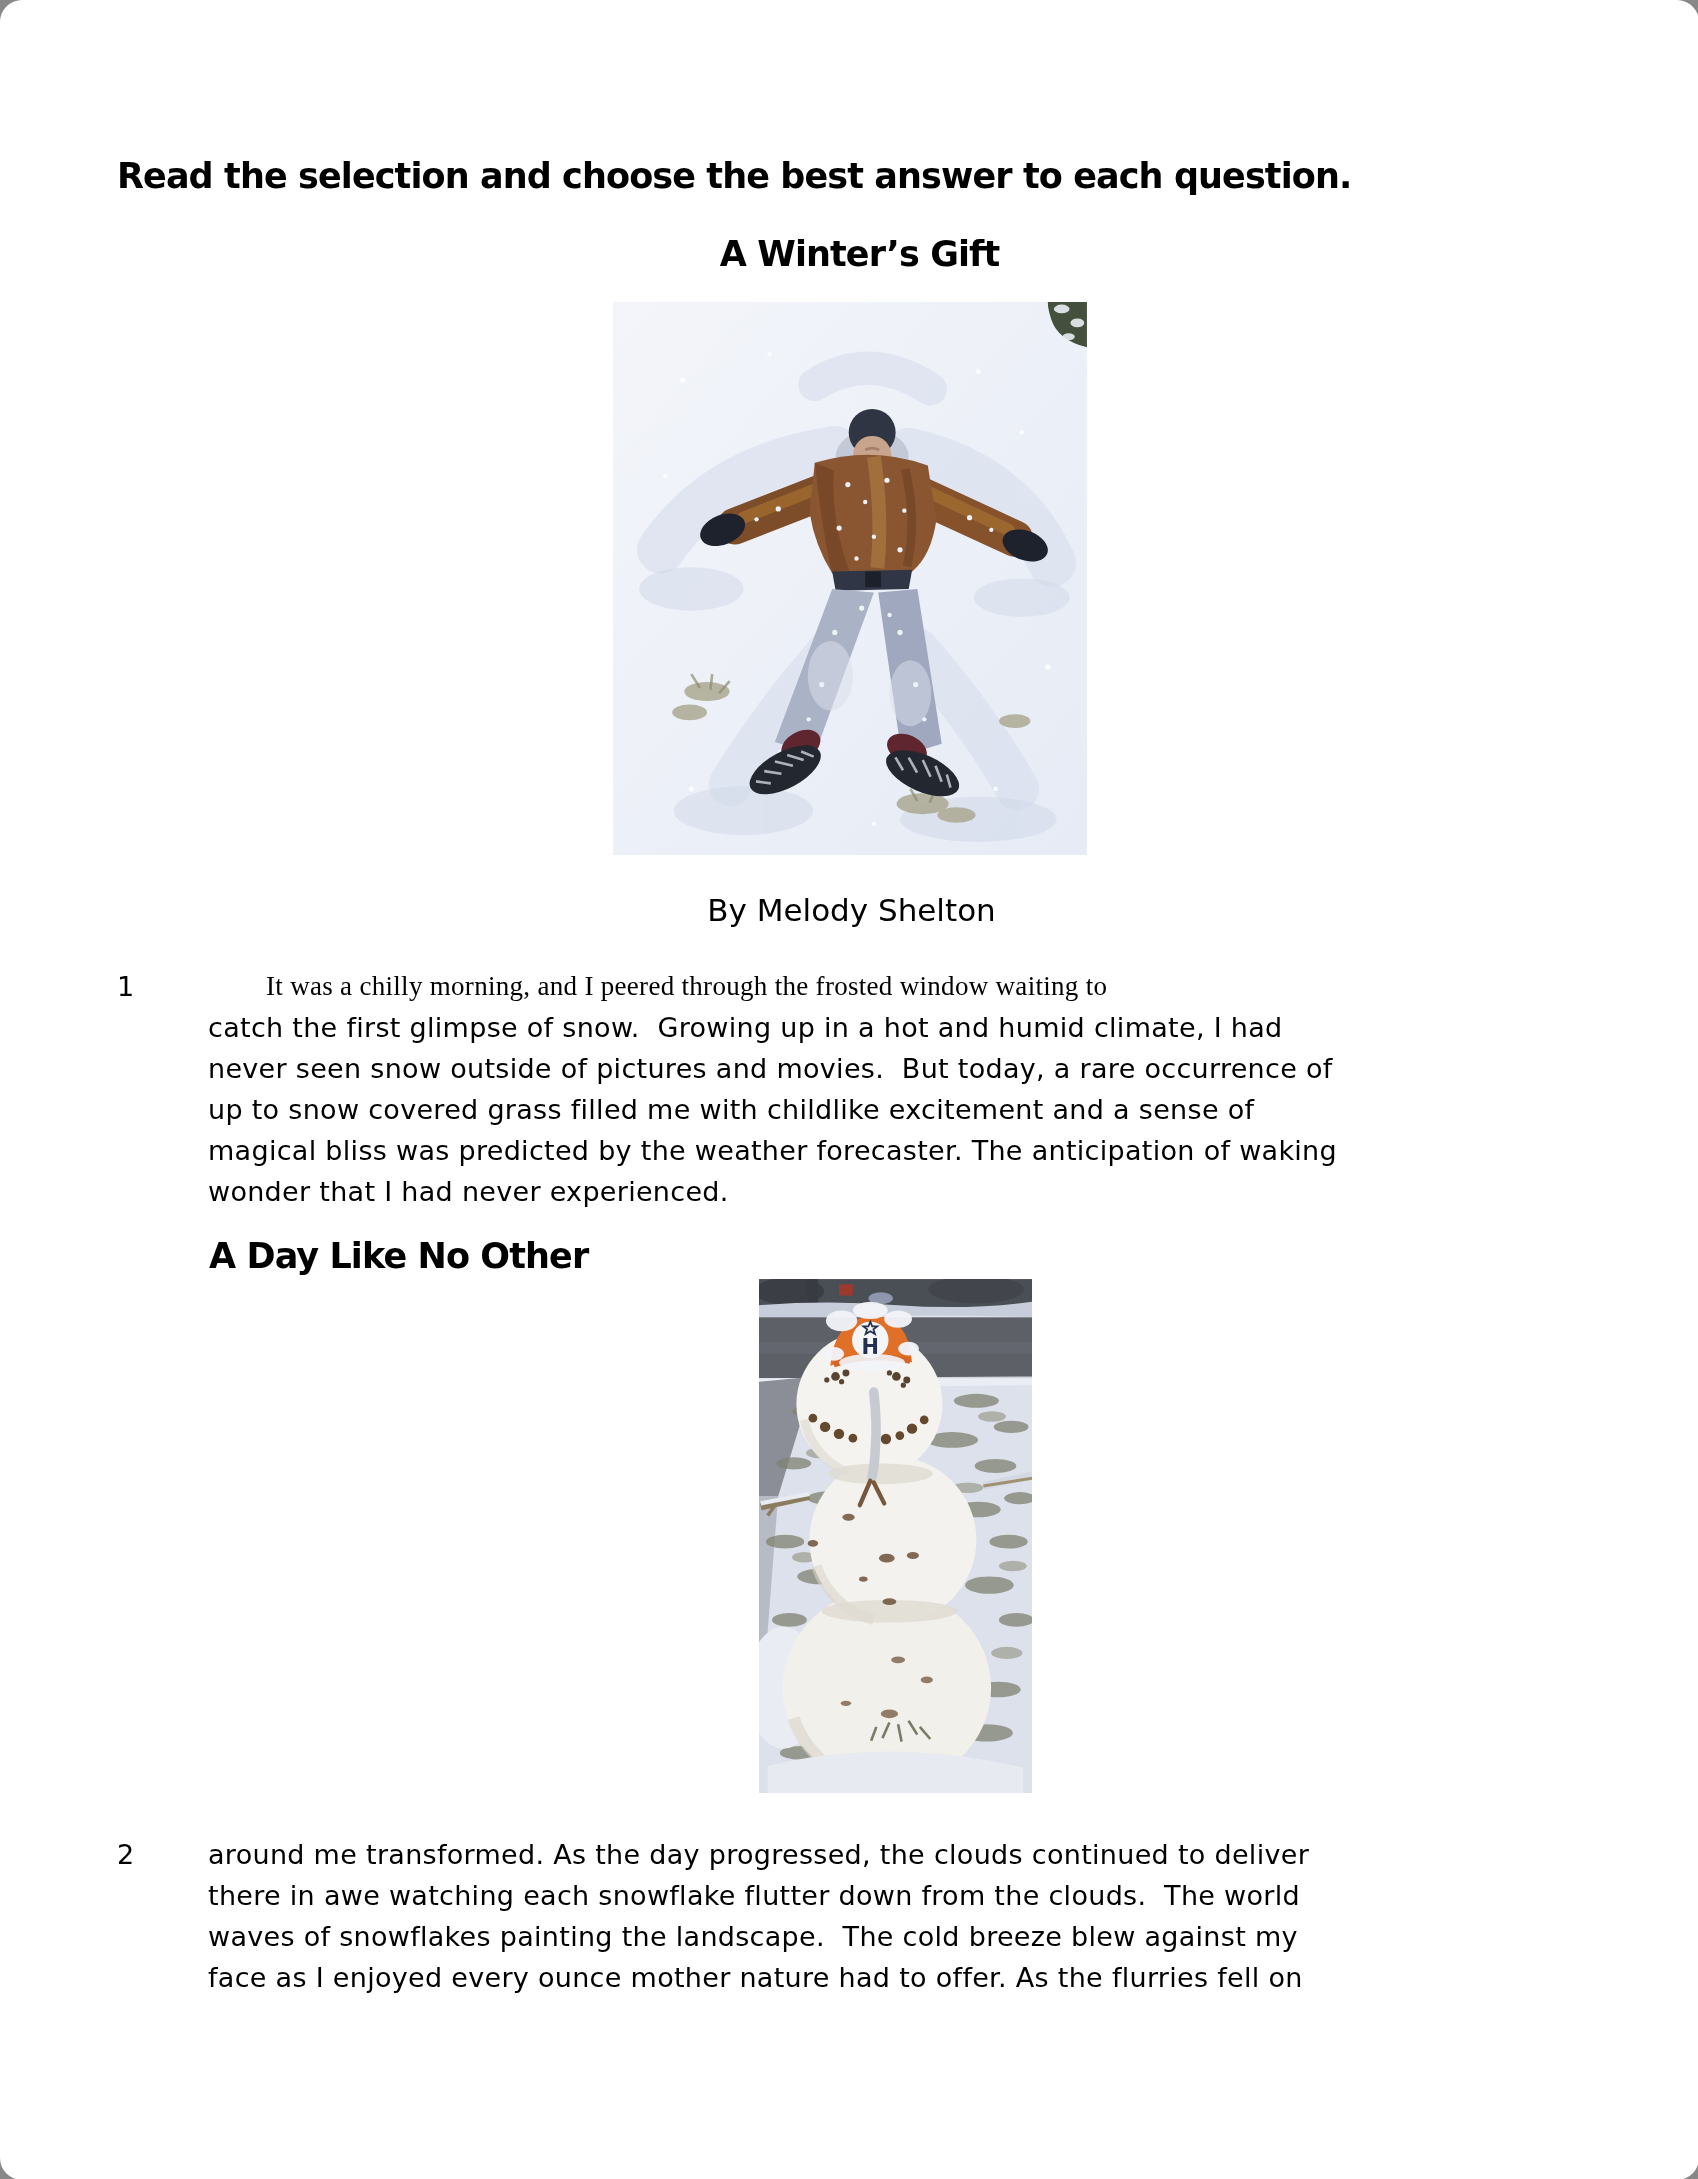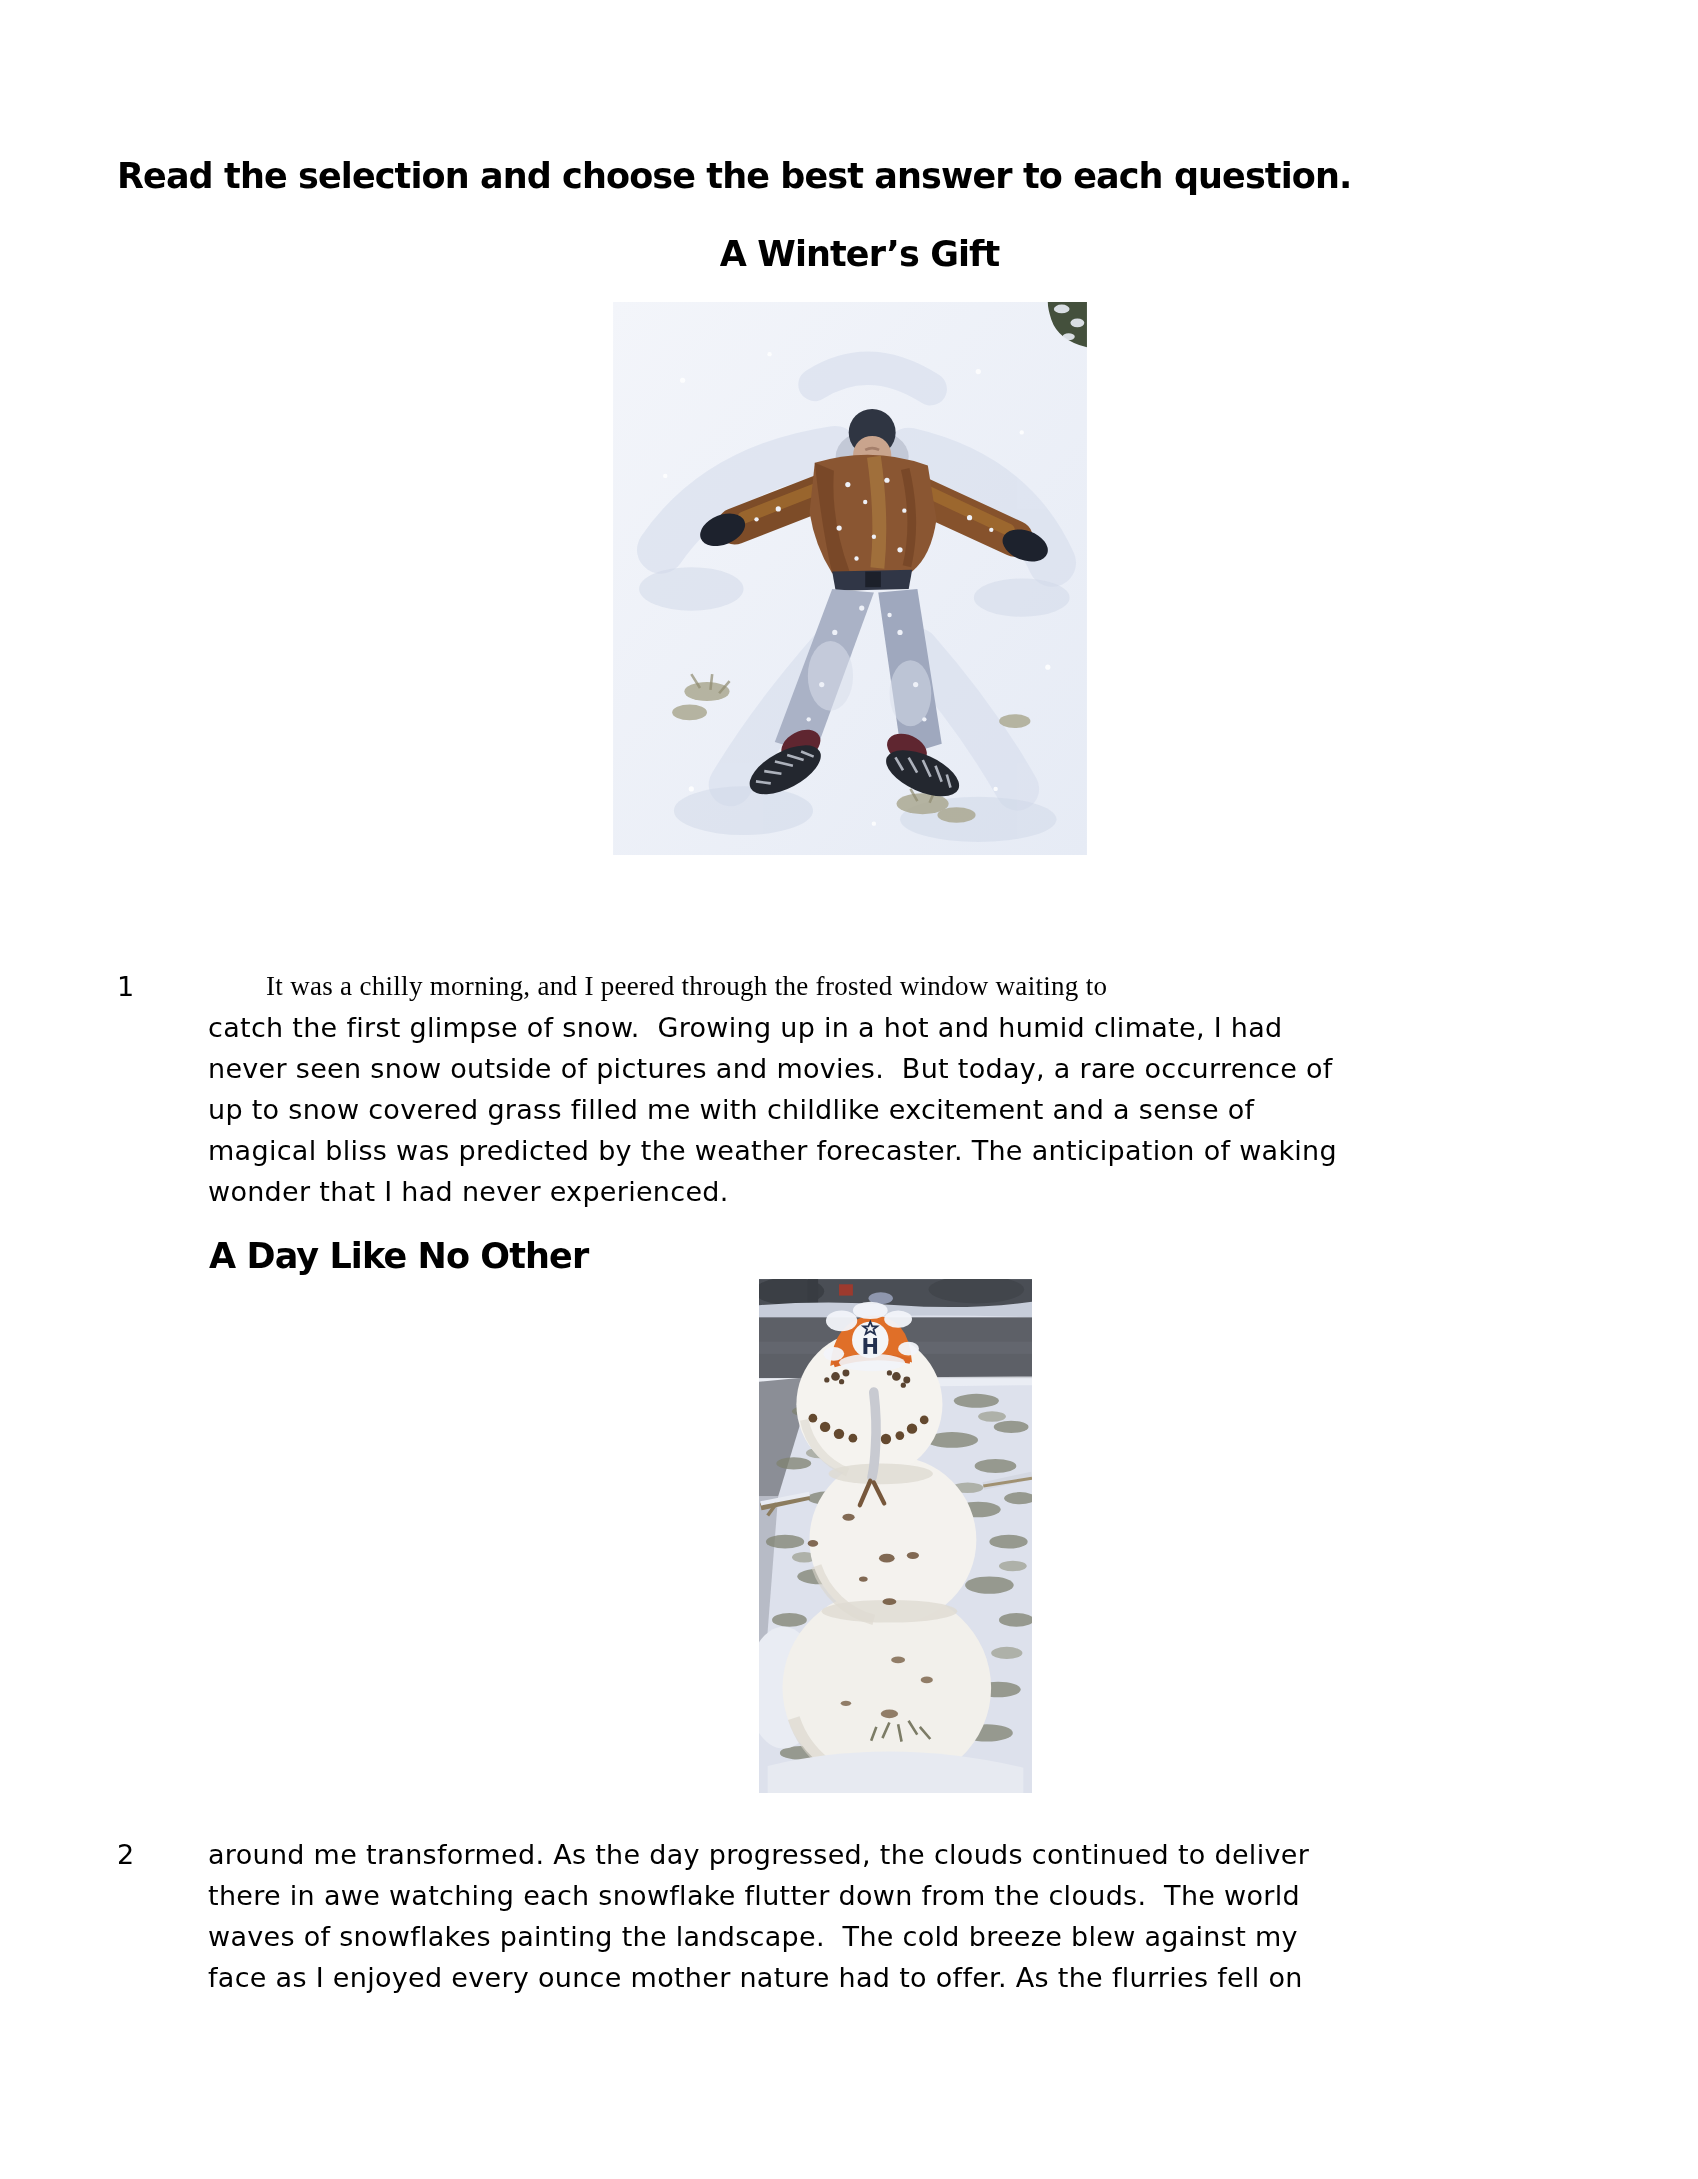--- a/index.html
+++ b/index.html
@@ -5,20 +5,21 @@
   html, body { margin: 0; padding: 0; background: #888; }
   .page {
     position: relative;
     width: 1699px;
     height: 2180px;
     margin: 0 auto;
     background: #ffffff;
     font-family: "DejaVu Sans", "Liberation Sans", sans-serif;
     color: #000000;
     overflow: hidden;
+    border-radius: 22px;
   }
   .instruction {
     position: absolute;
     left: 117px; top: 156px;
     margin: 0;
     font-size: 35px;
     font-weight: bold;
     letter-spacing: -0.9px;
     line-height: 1.15;
     white-space: pre;
@@ -195,20 +196,21 @@
         <circle cx="470" cy="150" r="2.5"></circle>
           <circle cx="60" cy="200" r="2.5"></circle>
           <circle cx="500" cy="420" r="3"></circle>
         <circle cx="90" cy="560" r="3"></circle>
           <circle cx="300" cy="600" r="2.5"></circle>
           <circle cx="440" cy="560" r="2.5"></circle>
       </g>
     </svg>
   </figure>
 
+  <div class="byline">By Melody Shelton</div>
 
   <div class="para para1">
     <span class="pnum">1</span>
     <div class="plines">
       <span class="pline indent">It was a chilly morning, and I peered through the frosted window waiting to</span>
       <span class="pline">catch the first glimpse of snow.  Growing up in a hot and humid climate, I had</span>
       <span class="pline">never seen snow outside of pictures and movies.  But today, a rare occurrence of</span>
       <span class="pline">up to snow covered grass filled me with childlike excitement and a sense of</span>
       <span class="pline">magical bliss was predicted by the weather forecaster. The anticipation of waking</span>
       <span class="pline">wonder that I had never experienced.</span>

